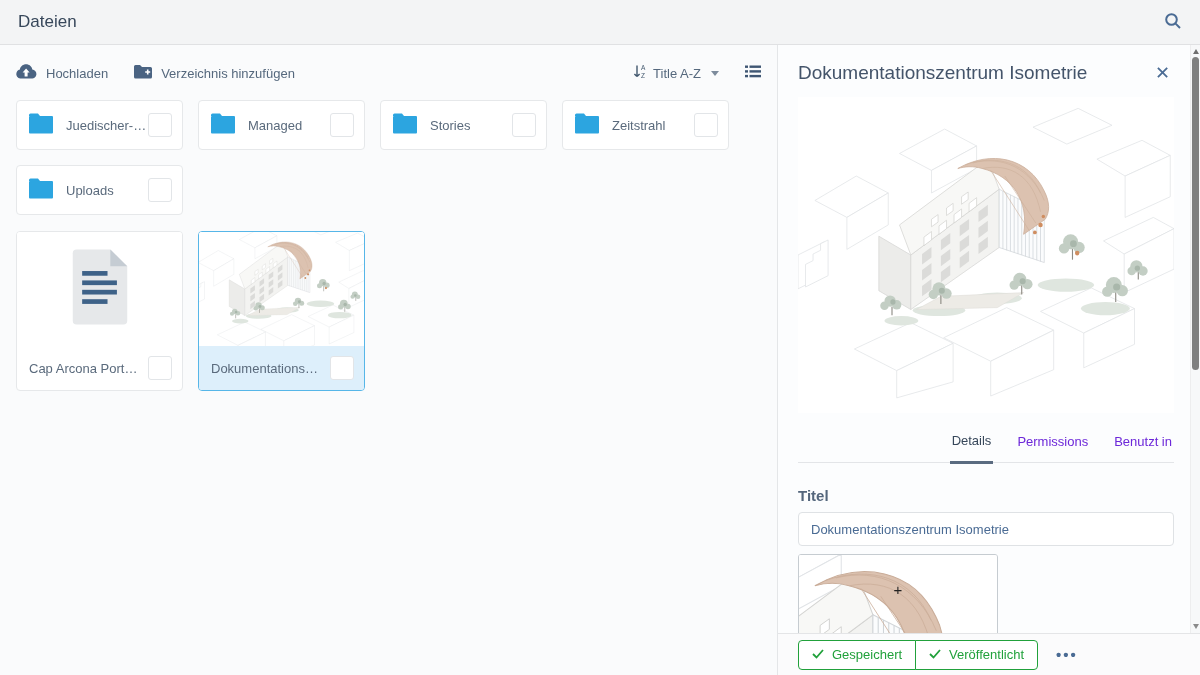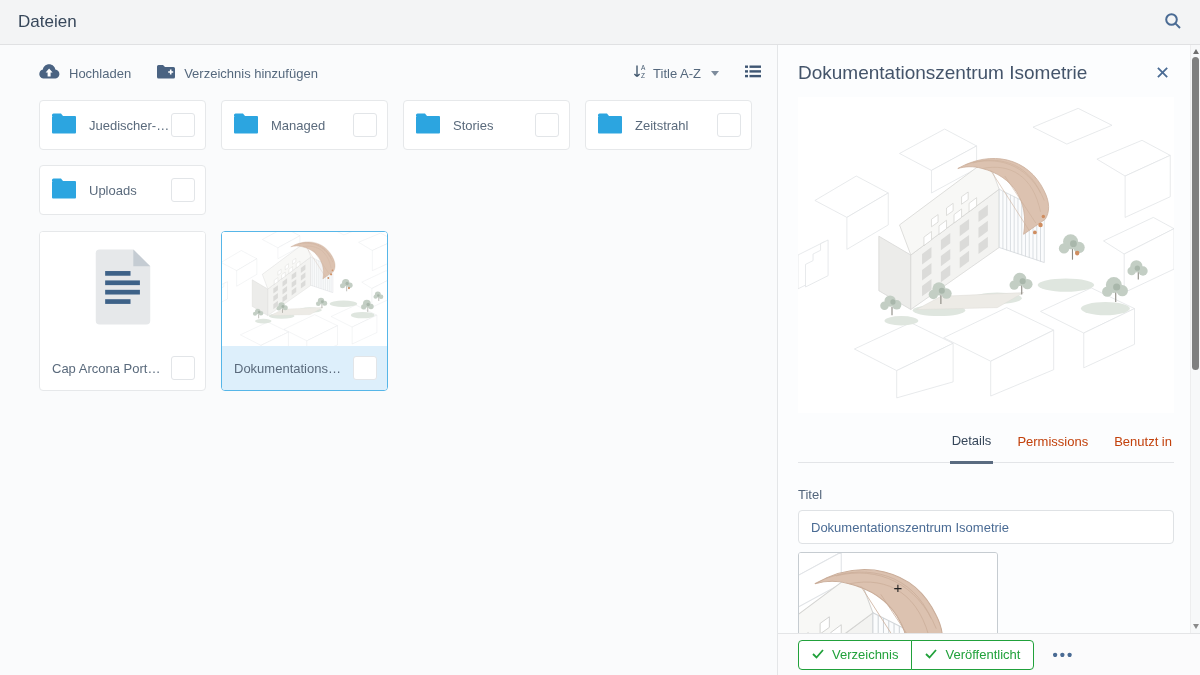--- a/index.html
+++ b/index.html
@@ -7,21 +7,21 @@
   body { font-family:"Liberation Sans", sans-serif; background:#fafbfc; color:#44546a; }
 
   
   .topbar { height:45px; background:#f3f4f5; border-bottom:1px solid #e0e1e3;
             display:flex; align-items:center; justify-content:space-between; padding:0 18px; }
   .topbar h1 { font-size:17px; font-weight:400; color:#37475a; }
   .icon-btn { background:none; border:none; cursor:pointer; display:flex; align-items:center; }
 
   
   .main { display:flex; height:630px; }
-  .content { width:778px; border-right:1px solid #e4e6e8; background:#fafbfc;padding-left:23px; }
+  .content { width:778px; border-right:1px solid #e4e6e8; background:#fafbfc; }
   .panel { width:422px; position:relative; background:#fcfdfe; }
 
   
   .toolbar { display:flex; align-items:center; margin:13px 16px 12px; height:30px; }
   .tool-btn { background:none; border:none; cursor:pointer; display:flex; align-items:center;
               gap:9px; font-size:13px; color:#55687d; font-family:inherit; }
   .tool-btn + .tool-btn { margin-left:26px; }
   .spacer { flex:1; }
   .sort-btn { margin-right:26px; gap:6px; }
   .caret { width:0; height:0; border-left:4px solid transparent; border-right:4px solid transparent;
@@ -55,24 +55,24 @@
   .panel-head h2 { font-size:19px; font-weight:400; color:#44546a; line-height:24px; }
   .close-btn { background:none; border:none; cursor:pointer; font-size:18px; color:#4a6b94;
                line-height:20px; padding:2px 4px; }
   .panel-meta { font-size:11px; color:#7c8aa0; margin-top:3px; }
   .preview { margin-top:12px; height:316px; background:#fff; display:flex;
              align-items:center; justify-content:center; }
   .preview svg { width:100%; height:100%; }
 
   .tabs { display:flex; gap:22px; margin-top:16px; border-bottom:1px solid #e3e5e8;justify-content:flex-end; }
   .tab { background:none; border:none; cursor:pointer; font-family:inherit; font-size:13px;
-         color:#c2410c; padding:4px 2px 13px; }
+         color:#6d28d9; padding:4px 2px 13px; }
   .tab.active { border-bottom:3px solid #5a6b80; margin-bottom:-2px; color:#37475a; }
 
-  .field-label { font-size:13px; color:#54667c; margin-top:24px; }
+  .field-label { font-size:15px; color:#54667c; margin-top:24px;font-weight:bold; }
   .field-label.fp { margin-top:18px; }
   .text-input { margin-top:8px; width:100%; height:34px; border:1px solid #dfe2e5; border-radius:4px;
                 padding:0 12px; font-size:13px; color:#4a6b94; font-family:inherit; background:#fff; }
   .focus-box { margin-top:8px; width:200px; height:90px; border:1px solid #c6ccd1; border-radius:3px;
                position:relative; overflow:hidden; background:#fff;
                box-shadow:inset 0 0 16px rgba(60,70,80,.18); cursor:crosshair; }
   .focus-box svg { width:100%; height:100%; display:block; }
   .focus-cross { position:absolute; left:50%; top:34px; transform:translate(-50%,-50%);
                  font-size:15px; color:#222; font-weight:400; }
 
@@ -356,21 +356,21 @@
         <span class="focus-cross">+</span>
       </div>
     </div>
 
     <div class="panel-footer">
       <div class="btn-group">
         <button class="g-btn first">
           <span><svg width="12" height="10" viewBox="0 0 12 10">
                 <path d="M1,5 L4.5,8.5 L11,1" fill="none" stroke="#21a13b" stroke-width="1.8"></path>
               </svg></span>
-          <span>Verzeichnis</span>
+          <span>Gespeichert</span>
         </button>
         <button class="g-btn last">
           <span><svg width="12" height="10" viewBox="0 0 12 10">
                 <path d="M1,5 L4.5,8.5 L11,1" fill="none" stroke="#21a13b" stroke-width="1.8"></path>
               </svg></span>
           <span>Veröffentlicht</span>
         </button>
       </div>
       <button class="more-btn">•••</button>
     </div>

